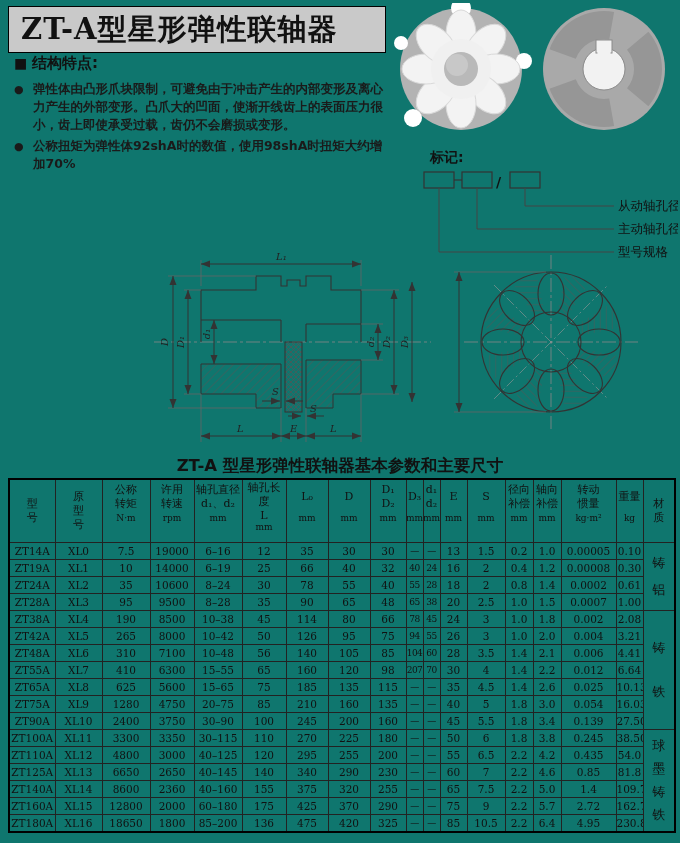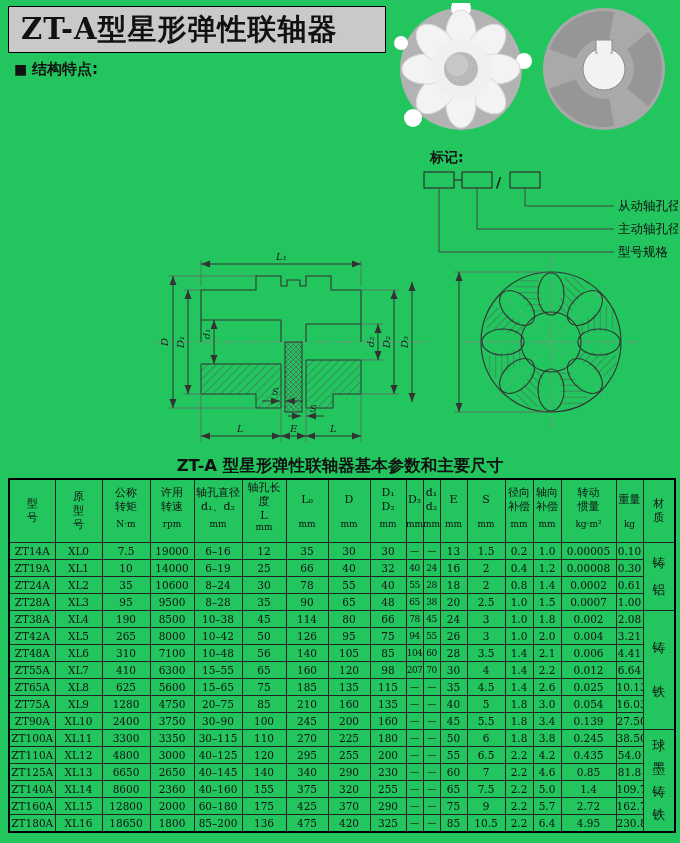--- a/index.html
+++ b/index.html
@@ -1,29 +1,29 @@
 <!DOCTYPE html>
 <html><head>
 <meta charset="utf-8">
 <style>
   html,body { margin:0; padding:0; background:#ffffff; }
   .page {
-    position:relative; width:680px; height:843px; background:#22c55e;
+    position:relative; width:680px; height:843px; background:#0f766e;
     font-family:"DejaVu Serif", serif; color:#111; overflow:hidden;
   }
   
   .title-block {
     position:absolute; left:8px; top:6px; width:378px; height:47px;
     background:#c9c9c9; border:1px solid #000; box-sizing:border-box;
     display:flex; align-items:center; padding-left:12px;
   }
   .title-block h1 { margin:0; font-size:29px; font-weight:bold; letter-spacing:1px; font-family:"DejaVu Serif",serif; }
 
   
-  .features { position:absolute; left:14px; top:60px; width:372px; font-family:"DejaVu Sans", sans-serif; }
+  .features { position:absolute; left:14px; top:54px; width:372px; font-family:"DejaVu Sans", sans-serif; }
   .features-heading { font-size:15px; font-weight:bold; margin:0 0 7px 0; }
   .features-heading::before { content:"■ "; font-size:14px; }
   .bullet { position:relative; padding-left:19px; font-size:12.5px; line-height:18px; margin-bottom:3px; font-weight:bold; color:#1a1a1a; }
   .bullet::before { content:"●"; position:absolute; left:0; top:1px; font-size:11px; }
 
   
   .dimlabel { font:italic 10px "DejaVu Serif", serif; fill:#222; }
   .mkhead  { font:bold 14px "DejaVu Sans", sans-serif; fill:#111; }
   .mklabel { font:12.5px "DejaVu Serif", serif; fill:#111; }
   .photos  { position:absolute; left:391px; top:3px; }
@@ -35,21 +35,21 @@
     font-family:"DejaVu Sans", sans-serif; font-weight:bold; font-size:16.5px; margin:0; }
   table.params {
     position:absolute; left:8px; top:478px; width:664px;
     border-collapse:collapse; table-layout:fixed; border:2px solid #000;
     font-family:"DejaVu Serif", serif;
   }
   table.params th, table.params td { border:1px solid #222; text-align:center; padding:0; overflow:hidden; }
   table.params thead th { height:62px; font-weight:normal; font-size:11px; vertical-align:middle; }
   .hwrap { height:60px; display:flex; flex-direction:column; align-items:center; }
   .hlab  { flex:1; display:flex; align-items:center; justify-content:center; white-space:pre-line; line-height:1.25; }
-  .hunit { padding-bottom:12px; font-size:9px; }
+  .hunit { padding-bottom:18px; font-size:9px; }
   table.params tbody td { height:16px; font-size:10.5px; line-height:16px; white-space:nowrap; }
   table.params tbody td:nth-child(10), table.params tbody td:nth-child(11) { font-size:9px; letter-spacing:-0.5px; }
   td.material { vertical-align:middle; }
   .matwrap { display:flex; flex-direction:column; justify-content:space-evenly; align-items:center;
     font-size:13px; font-family:"DejaVu Serif", serif; }
 </style>
 </head>
 <body>
 
 <div class="page">
@@ -106,20 +106,22 @@
       <path d="M81,42 L81,83 L218,83"></path>
       <path d="M43,42 L43,106 L218,106"></path>
     </g>
     <text x="222" y="64" class="mklabel">从动轴孔径</text>
     <text x="222" y="87" class="mklabel">主动轴孔径</text>
     <text x="222" y="110" class="mklabel">型号规格</text>
   </svg>
 
   <div class="features">
     <p class="features-heading">结构特点:</p>
+    <div class="bullet">弹性体由凸形爪块限制，可避免由于冲击产生的内部变形及离心力产生的外部变形。凸爪大的凹面，使渐开线齿上的表面压力很小，齿上即使承受过载，齿仍不会磨损或变形。</div>
+    <div class="bullet">公称扭矩为弹性体92shA时的数值，使用98shA时扭矩大约增加70%</div>
   </div>
 
   <svg class="drawings" width="548" height="212" viewBox="0 0 548 212">
     <defs>
       <pattern id="hatch" width="6" height="6" patternUnits="userSpaceOnUse" patternTransform="rotate(45)">
         <line x1="0" y1="0" x2="0" y2="6" stroke="#555" stroke-width="1"></line>
       </pattern>
       <pattern id="crosshatch" width="5" height="5" patternUnits="userSpaceOnUse">
         <path d="M0 0L5 5M5 0L0 5" stroke="#555" stroke-width="0.7"></path>
       </pattern>

